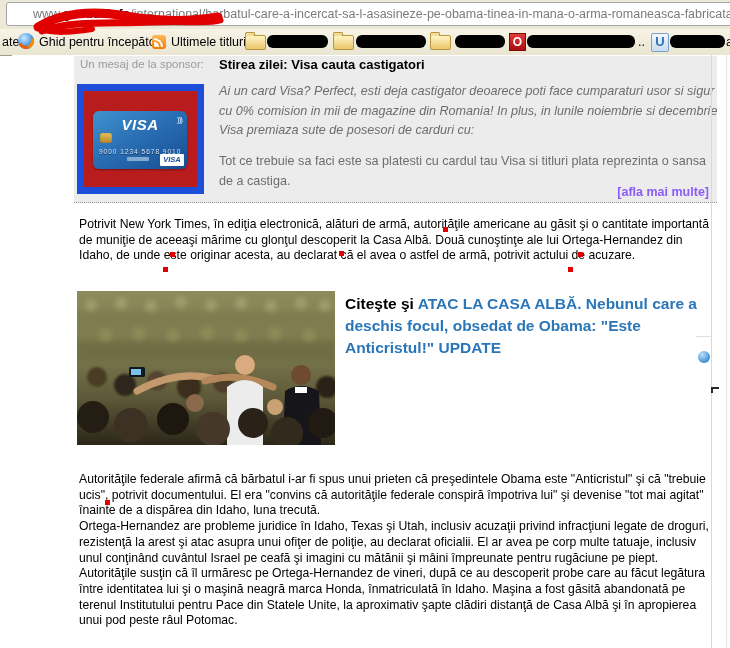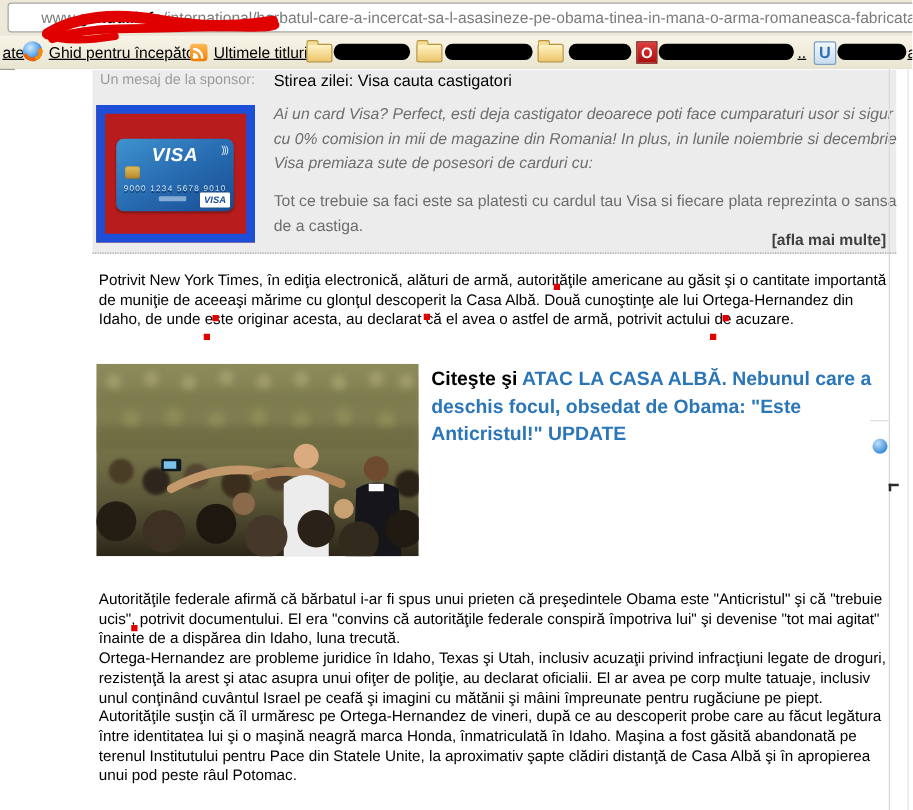--- a/index.html
+++ b/index.html
@@ -10,21 +10,21 @@
   .urlbar{position:absolute;left:0;top:0;width:730px;height:29px;background:#ece9d8;}
   .urlfield{position:absolute;left:6px;top:2px;right:-6px;bottom:3px;background:#fff;
             border:1px solid #a6a6a6;border-radius:3px;display:flex;align-items:center;
             padding-left:26px;font-size:12.5px;color:#7b7b7b;white-space:nowrap;overflow:hidden;}
   .urlfield .dom{color:#000;font-weight:bold;}
 
   
   .toolbar{position:absolute;left:0;top:29px;width:730px;height:26px;
            background:linear-gradient(#f7f4e7,#e9e5d1);border-bottom:1px solid #a29d8b;
            font-size:12.5px;color:#000;}
-  .tbitem{position:absolute;top:5px;height:17px;line-height:17px;white-space:nowrap;text-decoration:underline;}
+  .tbitem{position:absolute;top:5px;height:17px;line-height:17px;white-space:nowrap;}
   .ficon{position:absolute;top:4px;width:16px;height:16px;border-radius:50%;
          background:radial-gradient(circle at 38% 32%,#cfe9ff 0%,#6fb0ee 40%,#1d63b4 78%,#154c8c 100%);}
   .ficon:after{content:"";position:absolute;left:0;top:0;width:10px;height:10px;
          border:3px solid transparent;border-right-color:#ff8a00;border-bottom-color:#f06000;
          border-radius:50%;transform:rotate(25deg);}
   .rss{position:absolute;top:6px;width:14px;height:14px;border-radius:3px;
        background:linear-gradient(#ffb959,#ef7d00);}
   .rss i{position:absolute;left:2px;bottom:2px;width:3px;height:3px;background:#fff;border-radius:50%;}
   .rss b{position:absolute;left:2px;bottom:2px;width:7px;height:7px;border:0 solid #fff;
          border-top:2px solid #fff;border-right:2px solid #fff;border-top-right-radius:9px;}
@@ -41,26 +41,26 @@
          border:1px solid #7aa0c8;border-radius:2px;color:#2f6fb4;font-weight:bold;font-size:13px;
          text-align:center;line-height:16px;}
   .scribble{position:absolute;left:30px;top:7px;pointer-events:none;}
 
   
   .content{position:absolute;left:12px;top:55px;width:730px;height:593px;background:#fff;}
 
   .adbox{position:absolute;left:62px;top:1px;width:643px;height:146px;background:#ececec;
          border-bottom:1px dotted #9a9a9a;}
   .sponsor{position:absolute;left:6px;top:2px;font-size:11.5px;color:#9b9b9b;}
-  .adtitle{position:absolute;left:145px;top:1px;font-size:13px;font-weight:normal;color:#000;}
+  .adtitle{position:absolute;left:145px;top:1px;font-size:13px;font-weight:bold;color:#000;}
   .adbody{position:absolute;left:145px;top:26px;width:500px;font-size:12.6px;color:#6d6d6d;line-height:19.5px;font-style:italic;}
   .prizes{position:absolute;left:145px;top:76px;width:505px;height:16px;font-size:13px;font-weight:bold;color:#111;}
   .prize2{position:absolute;left:260px;top:0;}
   .adbody2{position:absolute;left:145px;top:96px;width:500px;font-size:12.6px;color:#6d6d6d;line-height:19.5px;}
-  .more{position:absolute;right:8px;top:129px;font-size:12.5px;font-weight:bold;color:#404040;}
+  .more{position:absolute;right:8px;top:129px;font-size:12.5px;font-weight:bold;color:#8b5cf6;}
 
   .visabox{position:absolute;left:3px;top:28px;width:113px;height:96px;background:#b91c1c;border:7px solid #1d4ed8;}
   .card{position:absolute;left:9px;top:20px;width:94px;height:58px;border-radius:6px;
         background:linear-gradient(150deg,#3f93cf 0%,#2a6fb4 45%,#174d92 100%);box-shadow:0 1px 2px rgba(0,0,0,.35);}
   .card .brand{position:absolute;left:0;right:0;top:5px;text-align:center;color:#fff;
         font-weight:bold;font-style:italic;font-size:15px;letter-spacing:.5px;}
   .chip{position:absolute;left:7px;top:22px;width:12px;height:10px;border-radius:2px;
         background:linear-gradient(#e3c05c,#b3862c);box-shadow:inset 0 0 1px #6b4d12;}
   .cardnum{position:absolute;left:6px;top:37px;font-size:6.5px;color:#d7e8f8;letter-spacing:1px;
         text-shadow:0 1px 0 #0c2c56;white-space:nowrap;}
@@ -131,21 +131,21 @@
     <path d="M12,24 C42,13 82,17 120,15 S178,17 190,13" fill="none" stroke="#e10000" stroke-width="7" stroke-linecap="round"></path>
     <path d="M8,21 C22,27 42,25 62,22" fill="none" stroke="#e10000" stroke-width="6" stroke-linecap="round"></path>
   </svg>
 
   <div class="content">
 
     <div class="adbox">
       <div class="sponsor">Un mesaj de la sponsor:</div>
       <div class="adtitle">Stirea zilei: Visa cauta castigatori</div>
       <div class="adbody">Ai un card Visa? Perfect, esti deja castigator deoarece poti face cumparaturi usor si sigur cu 0% comision in mii de magazine din Romania! In plus, in lunile noiembrie si decembrie Visa premiaza sute de posesori de carduri cu:</div>
-      <div class="adbody2">Tot ce trebuie sa faci este sa platesti cu cardul tau Visa si fiecare plata reprezinta o sansa de a castiga.</div>
+      <div class="adbody2">Tot ce trebuie sa faci este sa platesti cu cardul tau Visa si titluri plata reprezinta o sansa de a castiga.</div>
       <div class="more">[afla mai multe]</div>
 
       <div class="visabox">
         <div class="card">
           <div class="brand">VISA</div>
           <div class="ctls">)))</div>
           <div class="chip"></div>
           <div class="cardnum">9000 1234 5678 9010</div>
           <div class="carddate"></div>
           <div class="brandsmall">VISA</div>

